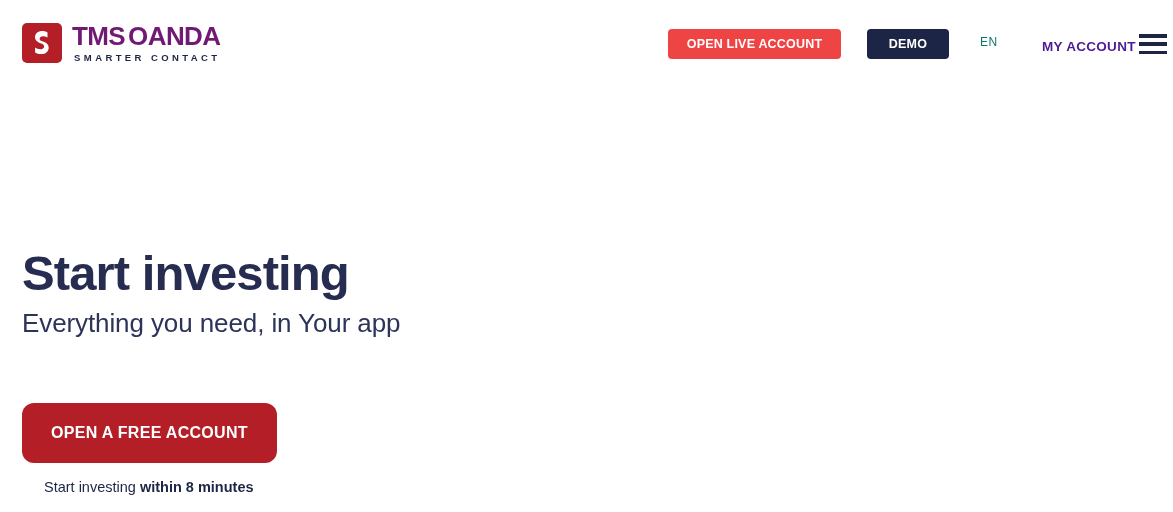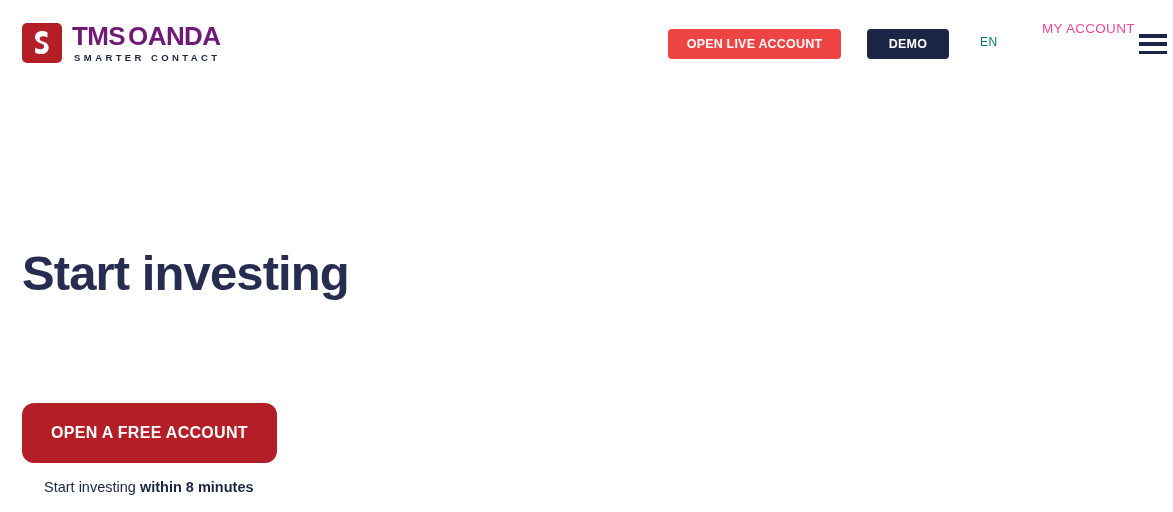--- a/index.html
+++ b/index.html
@@ -137,24 +137,24 @@
     font-weight: 400;
     color: #0f766e;
     letter-spacing: 0.4px;
     cursor: pointer;
     text-decoration: none;
   }
 
   .my-account {
     position: absolute;
     left: 1042px;
-    top: 21px;
+    top: 39px;
     font-size: 13.5px;
-    font-weight: 400;
-    color: #ec4899;
+    font-weight: 700;
+    color: #4c1d95;
     letter-spacing: 0.3px;
     cursor: pointer;
     white-space: nowrap;
     text-decoration: none;
   }
 
   .burger {
     position: absolute;
     left: 1139px;
     top: 34px;
@@ -287,19 +287,20 @@
     <button class="burger" aria-label="Menu">
       <span></span>
       <span></span>
       <span></span>
     </button>
   </header>
 
 
   <section class="hero">
     <h1 class="hero-title">Start investing</h1>
+    <p class="hero-sub">Everything you need, in Your app</p>
   </section>
 
   <button class="btn-cta">OPEN A FREE ACCOUNT</button>
 
   <p class="cta-note"><span>Start investing </span><span class="strong">within 8 minutes</span></p>
 
 </div>
 
 </body></html>

